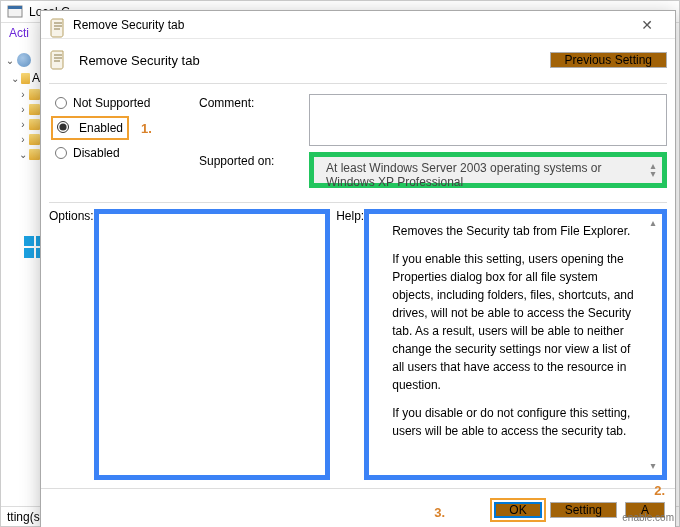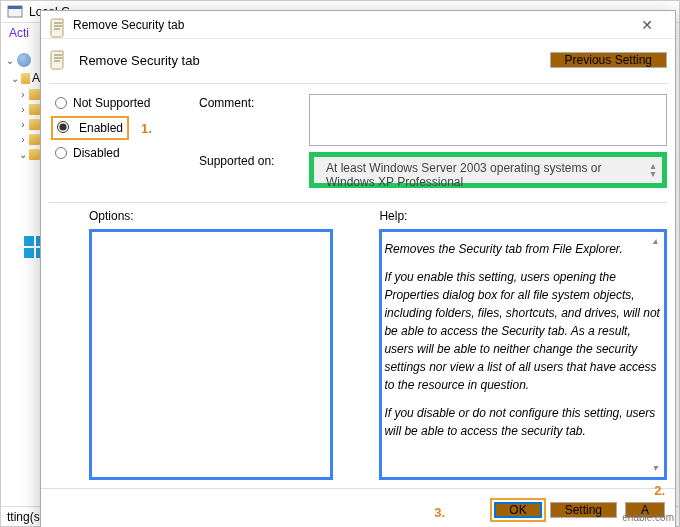--- a/index.html
+++ b/index.html
@@ -41,24 +41,24 @@
     .comment-col { flex: 1; display: flex; flex-direction: column; gap: 6px; }
     .field-row { display: flex; align-items: flex-start; gap: 20px; }
     .field-label { width: 90px; text-align: left; padding-top: 2px; }
     .multiline { flex: 1; background: #fff; border: 1px solid #abadb3; height: 52px; padding: 2px 4px; position: relative; }
     .supported { flex: 1; background: #f0f0f0; border: 5px solid #22c55e; height: 36px; padding: 4px 12px; color: #444; position: relative; }
     .scroll-arrow { position: absolute; right: 2px; width: 14px; height: 14px; color: #888; font-size: 10px; text-align: center; line-height: 14px; }
     .scroll-arrow.up { top: 2px; }
     .scroll-arrow.dn { bottom: 2px; }
     .dlg-mid-sep { border-top: 1px solid #ddd; margin: 6px 0; }
     .dlg-lower { flex: 1; display: flex; gap: 6px; min-height: 0; }
-    .lower-col { flex: 1; display: flex; flex-direction: column; min-height: 0; margin-left: 40px; }
+    .lower-col { flex: 1; display: flex; flex-direction: row; min-height: 0; }
     .lower-col.left { flex: 0.85; }
     .lower-label { font-size: 12px; margin-bottom: 6px; }
-    .lower-box { flex: 1; background: #fff; border: 3px solid #3b82f6; padding: 8px 2px; font-size: 12px; line-height: 1.5; overflow: hidden; position: relative; font-style: italic; }
+    .lower-box { flex: 1; background: #fff; border: 5px solid #3b82f6; padding: 8px 23px; font-size: 12px; line-height: 1.5; overflow: hidden; position: relative; }
     .lower-box p { margin-bottom: 10px; }
     .dlg-footer { height: 42px; border-top: 1px solid #ddd; display: flex; align-items: center; justify-content: flex-end; gap: 8px; padding: 0 10px; position: relative; }
     .btn-ok-wrap { outline: 2px solid #f0a030; outline-offset: 2px; }
     .btn-ok { border: 1px solid #0078d7; box-shadow: inset 0 0 0 1px #0078d7; }
     .btn-apply { width: 40px; overflow: hidden; white-space: nowrap; }
     .wsx { position: absolute; right: 6px; bottom: 4px; font-size: 10px; color: #777; z-index: 20; }
     svg.scroll-icon { width: 18px; height: 22px; fill: #555; }
   </style>
 </head>
 <body>

